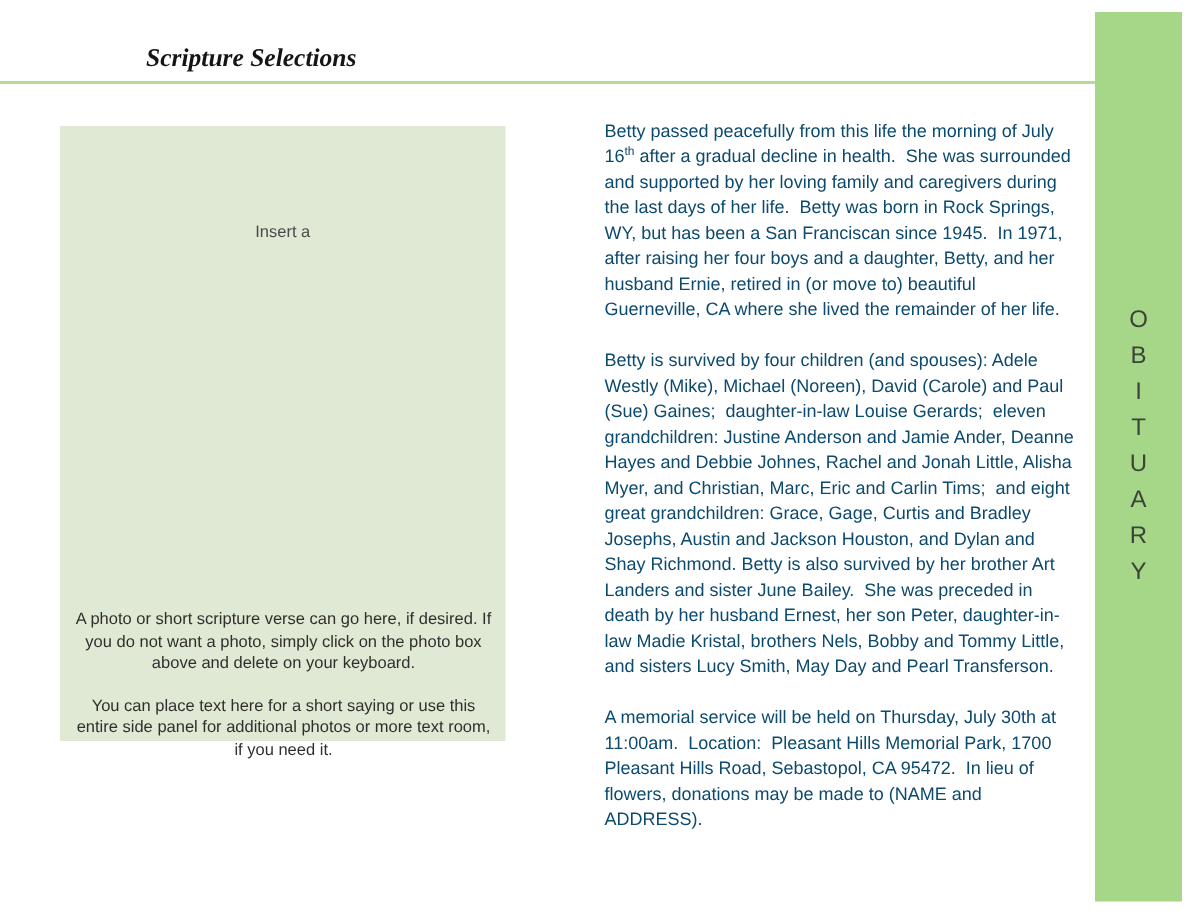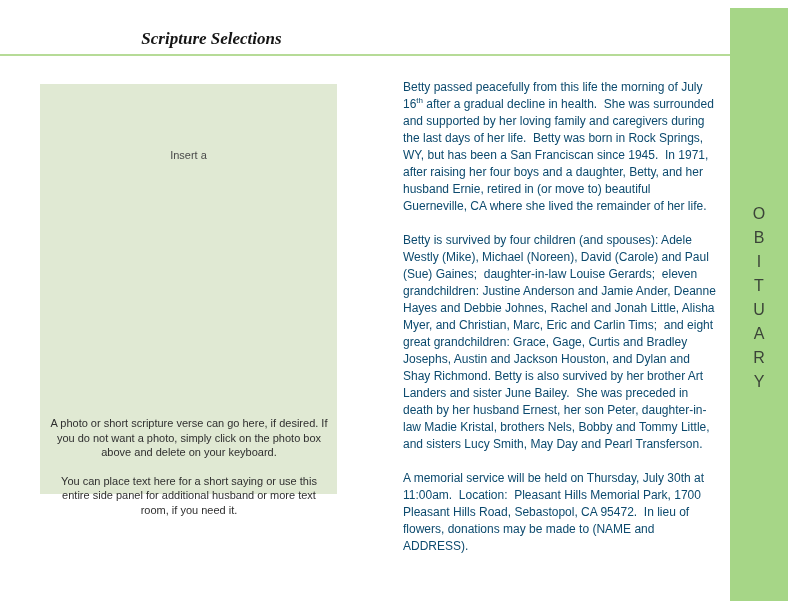--- a/index.html
+++ b/index.html
@@ -17,21 +17,20 @@
   .header {
     position: absolute;
     top: 29px;
     font-family: "Liberation Serif", serif;
     font-weight: bold;
     font-style: italic;
     font-size: 17px;
     color: #151515;
     text-align: center;
     white-space: nowrap;
-    margin-left: 44px;
   }
   .header-left  { left: 0;     width: 335px; }
   .header-right { left: 420px; width: 305px; }
 
   
   .rule {
     position: absolute;
     top: 54px;
     left: 0;
     width: 730px;
@@ -76,21 +75,21 @@
     font-size: 11px;
     line-height: 14px;
     color: #4a4a4a;
     cursor: pointer;
   }
 
   
   .instructions {
     position: absolute;
     left: 48px;
-    top: 416px;
+    top: 406px;
     width: 282px;
     text-align: center;
     font-size: 11px;
     line-height: 14.5px;
     color: #2f2f2f;
   }
   .instructions .instr-p { margin: 0 0 14px 0; }
 
   
   .obituary-text {
@@ -134,21 +133,21 @@
       <span>Y</span>
     </div>
   </div>
 
   <div class="photo-box">
     <div>Insert a</div>
   </div>
 
   <div class="instructions">
     <p class="instr-p">A photo or short scripture verse can go here, if desired. If you do not want a photo, simply click on the photo box above and delete on your keyboard.</p>
-    <p class="instr-p">You can place text here for a short saying or use this entire side panel for additional husband or more text room, if you need it.</p>
+    <p class="instr-p">You can place text here for a short saying or use this entire side panel for additional photos or more text room, if you need it.</p>
   </div>
 
   <div class="obituary-text">
     <p><span>Betty passed peacefully from this life the morning of July 16</span><sup>th</sup><span> after a gradual decline in health.  She was surrounded and supported by her loving family and caregivers during the last days of her life.  Betty was born in Rock Springs, WY, but has been a San Franciscan since 1945.  In 1971, after raising her four boys and a daughter, Betty, and her husband Ernie, retired in (or move to) beautiful Guerneville, CA where she lived the remainder of her life.</span></p>
     <p>Betty is survived by four children (and spouses): Adele Westly (Mike), Michael (Noreen), David (Carole) and Paul (Sue) Gaines;  daughter-in-law Louise Gerards;  eleven grandchildren: Justine Anderson and Jamie Ander, Deanne Hayes and Debbie Johnes, Rachel and Jonah Little, Alisha Myer, and Christian, Marc, Eric and Carlin Tims;  and eight great grandchildren: Grace, Gage, Curtis and Bradley Josephs, Austin and Jackson Houston, and Dylan and Shay Richmond. Betty is also survived by her brother Art Landers and sister June Bailey.  She was preceded in death by her husband Ernest, her son Peter, daughter-in-law Madie Kristal, brothers Nels, Bobby and Tommy Little, and sisters Lucy Smith, May Day and Pearl Transferson.</p>
     <p>A memorial service will be held on Thursday, July 30th at 11:00am.  Location:  Pleasant Hills Memorial Park, 1700 Pleasant Hills Road, Sebastopol, CA 95472.  In lieu of flowers, donations may be made to (NAME and ADDRESS).</p>
   </div>
 
 </div>
 

